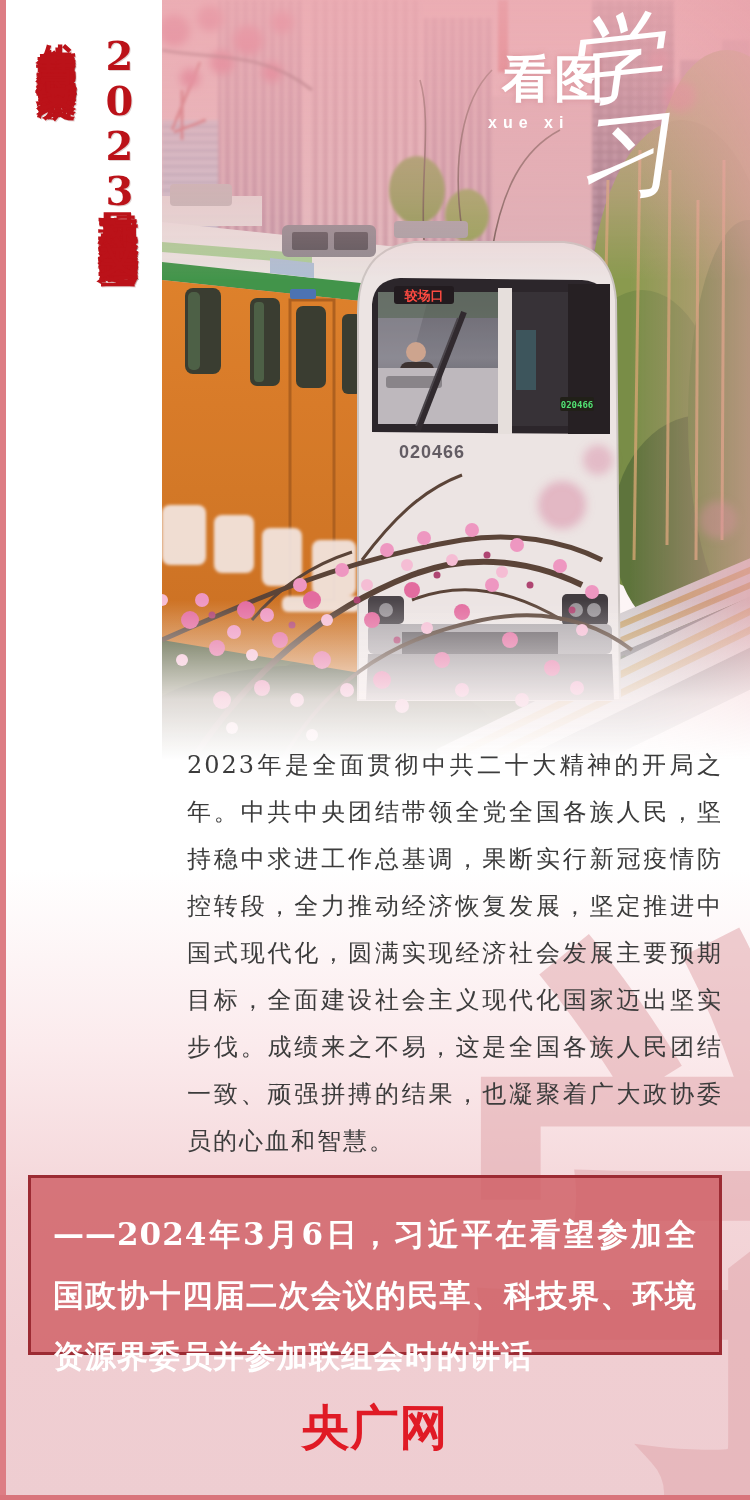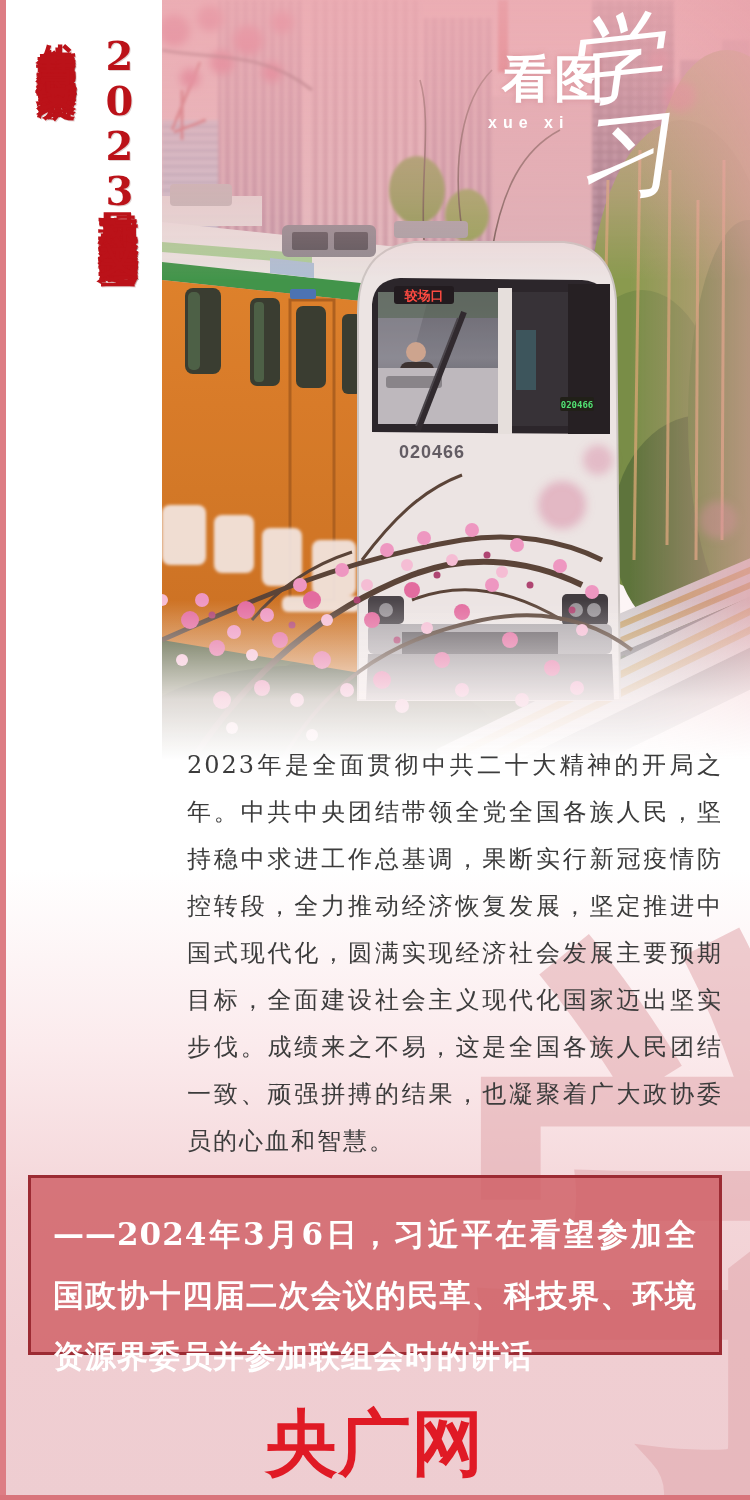--- a/index.html
+++ b/index.html
@@ -56,21 +56,21 @@
   .quote-text{
     font-family:"DejaVu Serif",serif;font-weight:bold;
     font-size:31px;line-height:61px;color:#ffffff;letter-spacing:1px;
     text-align:justify;
   }
 
   
   .publisher{
     position:absolute;left:0;top:1396px;width:750px;z-index:3;text-align:center;
     font-family:Liberation Serif, serif;font-weight:900;
-    font-size:72px;letter-spacing:1px;color:#e01a25;
+    font-size:48px;letter-spacing:1px;color:#e01a25;
   }
 </style>
 </head>
 <body>
 
 <div class="poster">
 
   <div class="watermark">学</div>
 
   <div class="photo">

